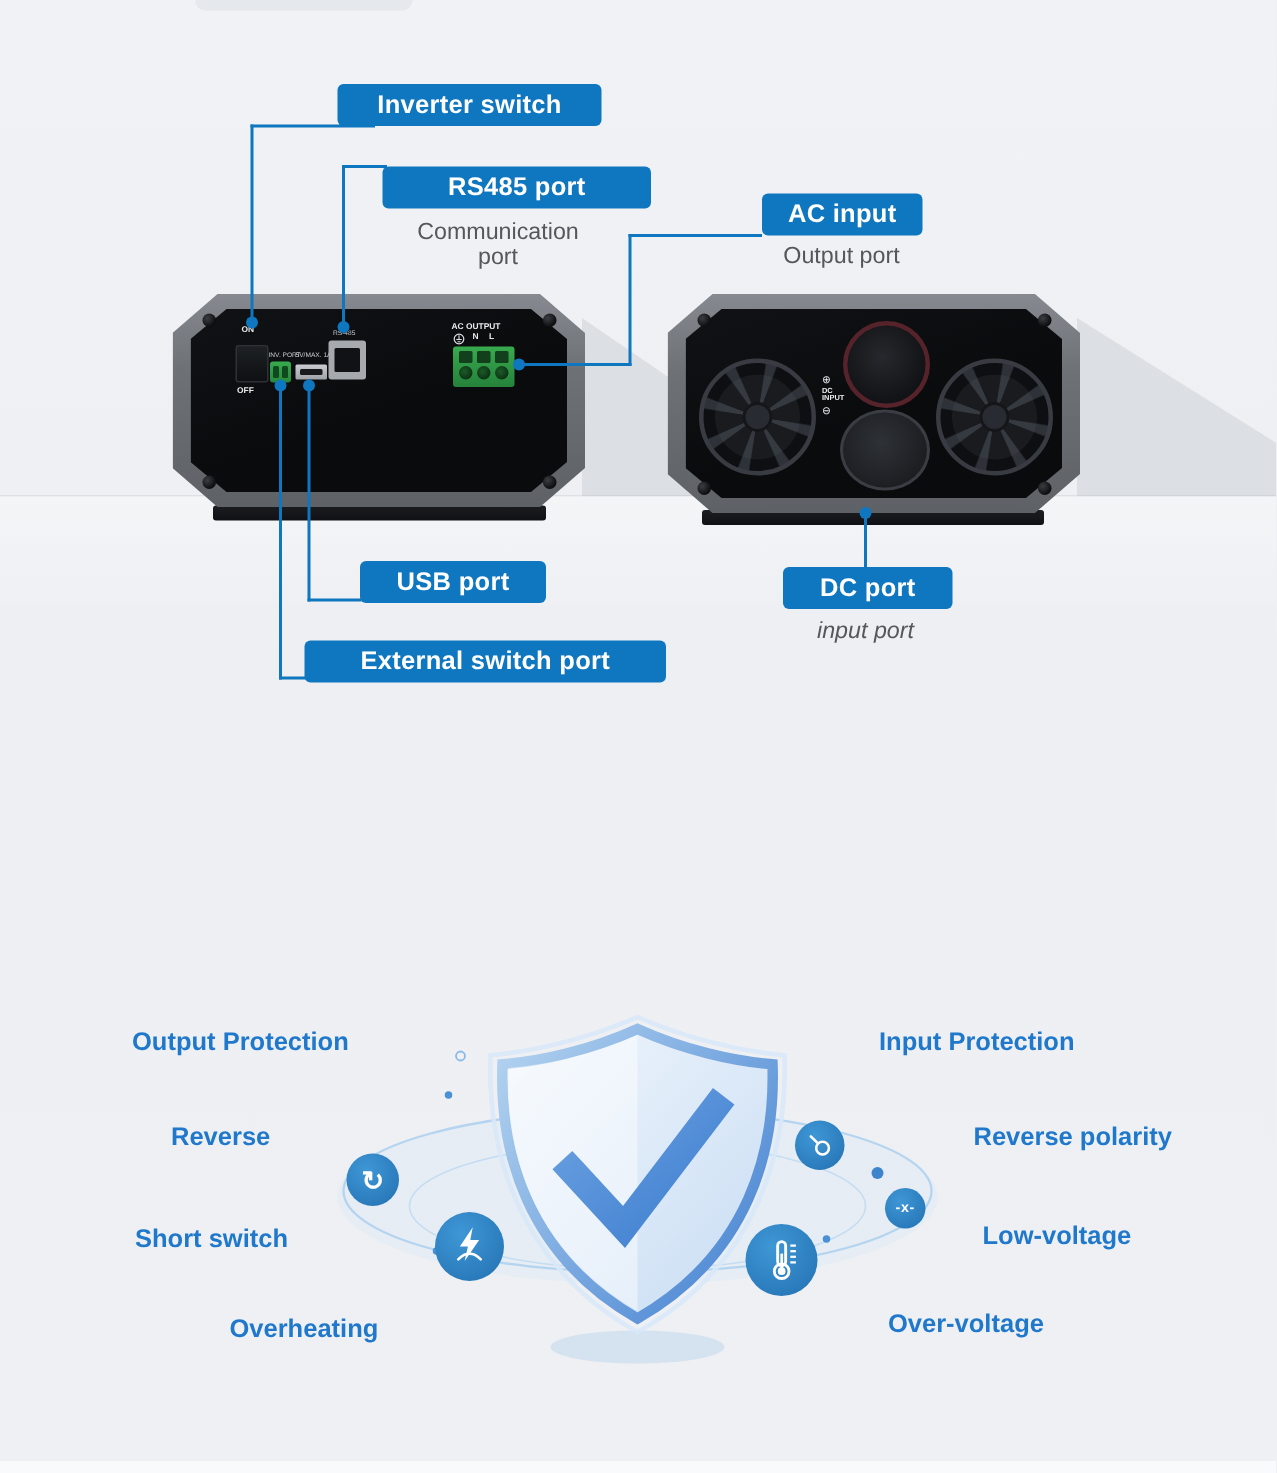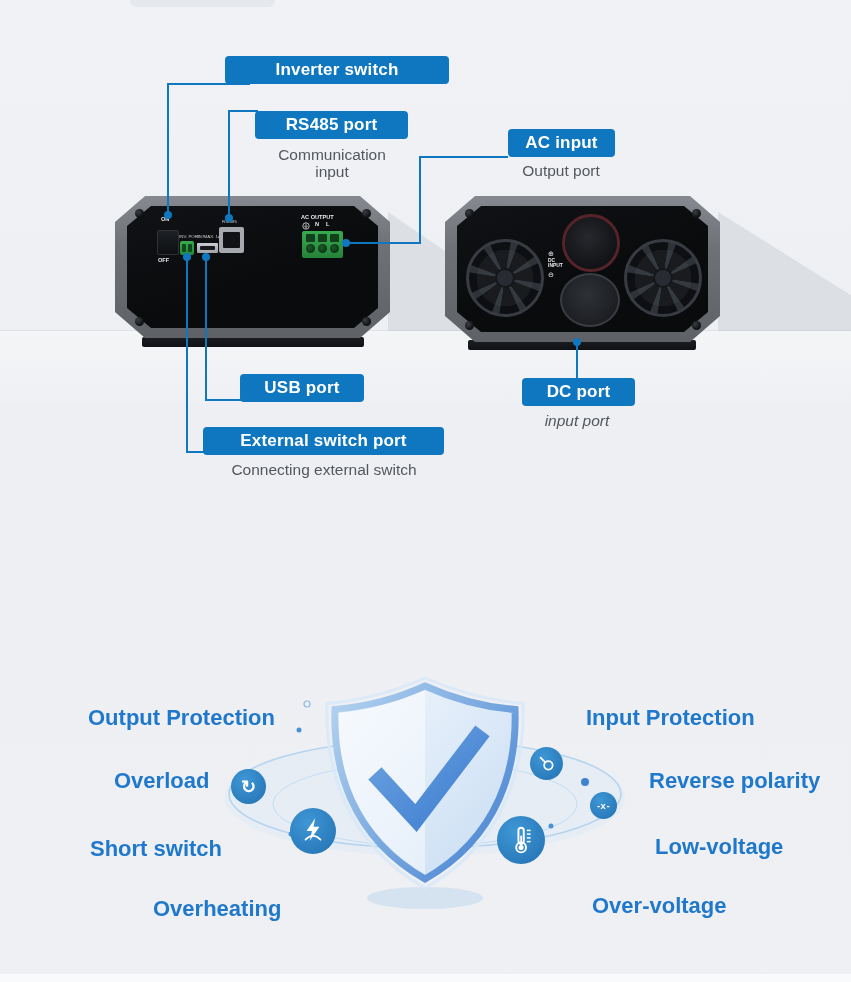--- a/index.html
+++ b/index.html
@@ -47,21 +47,21 @@
   .dccol .sym{font-size:7px;line-height:8px;}
   .dccol .t{font-weight:bold;font-size:8px;line-height:8px;transform:scale(.62);transform-origin:left top;}
   
   .co{position:absolute;height:28px;background:#0f77c0;border-radius:4px;color:#fff;font-weight:bold;font-size:17px;
       display:flex;align-items:center;justify-content:center;letter-spacing:.2px;z-index:6;}
   .sub{position:absolute;color:#54585d;font-size:15.5px;line-height:17px;text-align:center;z-index:6;}
   .lead{position:absolute;background:#0f77c0;z-index:5;}
   .dot{position:absolute;width:8px;height:8px;border-radius:50%;background:#0f77c0;z-index:5;}
   
   .ptitle{position:absolute;left:0;top:595px;width:851px;text-align:center;color:#303235;font-size:22px;font-weight:600;letter-spacing:.4px;}
-  .plabel{position:absolute;color:#1f78cb;font-size:22px;font-weight:600;white-space:nowrap;z-index:6;margin-top:20px;}
+  .plabel{position:absolute;color:#1f78cb;font-size:17px;font-weight:600;white-space:nowrap;z-index:6;}
   .picon{position:absolute;border-radius:50%;background:radial-gradient(circle at 38% 32%,#3f97d6,#2878b8 80%);
          display:flex;align-items:center;justify-content:center;color:#fff;z-index:6;}
   .picon.small-x{font-weight:bold;font-size:9.5px;letter-spacing:.5px;}
   .shield-wrap{position:absolute;left:195px;top:656px;z-index:3;}
 </style>
 </head>
 <body>
 
 <div class="page">
 
@@ -150,28 +150,27 @@
   <div class="lead" style="left:419px;top:156px;width:89px;height:2px;"></div>
   <div class="dot" style="left:202px;top:253px;"></div>
   <div class="lead" style="left:205px;top:257px;width:2px;height:144px;"></div>
   <div class="lead" style="left:205px;top:399px;width:36px;height:2px;"></div>
   <div class="dot" style="left:183px;top:253px;"></div>
   <div class="lead" style="left:186px;top:257px;width:2px;height:196px;"></div>
   <div class="lead" style="left:186px;top:451px;width:19px;height:2px;"></div>
   <div class="dot" style="left:573px;top:338px;"></div>
   <div class="lead" style="left:576px;top:341px;width:2px;height:39px;"></div>
 
-  <div class="co" style="left:225px;top:56px;width:224px;">Inverter switch</div>
-  <div class="co" style="left:255px;top:111px;width:153px;">RS485 port</div>
-  <div class="sub" style="left:267px;top:146px;width:130px;">Communication input</div>
+  <div class="co" style="left:225px;top:56px;width:176px;">Inverter switch</div>
+  <div class="co" style="left:255px;top:111px;width:179px;">RS485 port</div>
+  <div class="sub" style="left:267px;top:146px;width:130px;">Communication port</div>
   <div class="co" style="left:508px;top:129px;width:107px;">AC input</div>
   <div class="sub" style="left:501px;top:162px;width:120px;">Output port</div>
   <div class="co" style="left:203px;top:427px;width:241px;">External switch port</div>
   <div class="co" style="left:240px;top:374px;width:124px;">USB port</div>
-  <div class="sub" style="left:184px;top:461px;width:280px;">Connecting external switch</div>
   <div class="co" style="left:522px;top:378px;width:113px;">DC port</div>
   <div class="sub" style="left:517px;top:412px;width:120px;font-style:italic;">input port</div>
 
 
   <div class="shield-wrap">
     <svg width="460" height="310">
       <defs>
         <linearGradient id="sg" x1="0" y1="0" x2="1" y2="1">
           <stop offset="0" stop-color="#f2f7fd"></stop>
             <stop offset="1" stop-color="#c7dcf3"></stop>
@@ -227,21 +226,21 @@
       <rect x="11.3" y="11" width="1.7" height="9" fill="#fff"></rect>
         <circle cx="12.1" cy="22" r="2.4" fill="#fff"></circle>
       <line x1="17.5" y1="6" x2="21" y2="6" stroke="#fff" stroke-width="1.4"></line>
         <line x1="17.5" y1="9.5" x2="21" y2="9.5" stroke="#fff" stroke-width="1.4"></line>
       <line x1="17.5" y1="13" x2="21" y2="13" stroke="#fff" stroke-width="1.4"></line>
         <line x1="17.5" y1="16.5" x2="21" y2="16.5" stroke="#fff" stroke-width="1.4"></line>
     </svg>
   </div>
 
   <div class="plabel" style="left:88px;top:685px;">Output Protection</div>
-  <div class="plabel" style="left:114px;top:748px;">Overload</div>
+  <div class="plabel" style="left:114px;top:748px;">Reverse</div>
   <div class="plabel" style="left:90px;top:816px;">Short switch</div>
   <div class="plabel" style="left:153px;top:876px;text-align:right;">Overheating</div>
   <div class="plabel" style="left:586px;top:685px;">Input Protection</div>
   <div class="plabel" style="left:649px;top:748px;">Reverse polarity</div>
   <div class="plabel" style="left:655px;top:814px;">Low-voltage</div>
   <div class="plabel" style="left:592px;top:873px;">Over-voltage</div>
 
   <div class="bottom-strip"></div>
 </div>
 

